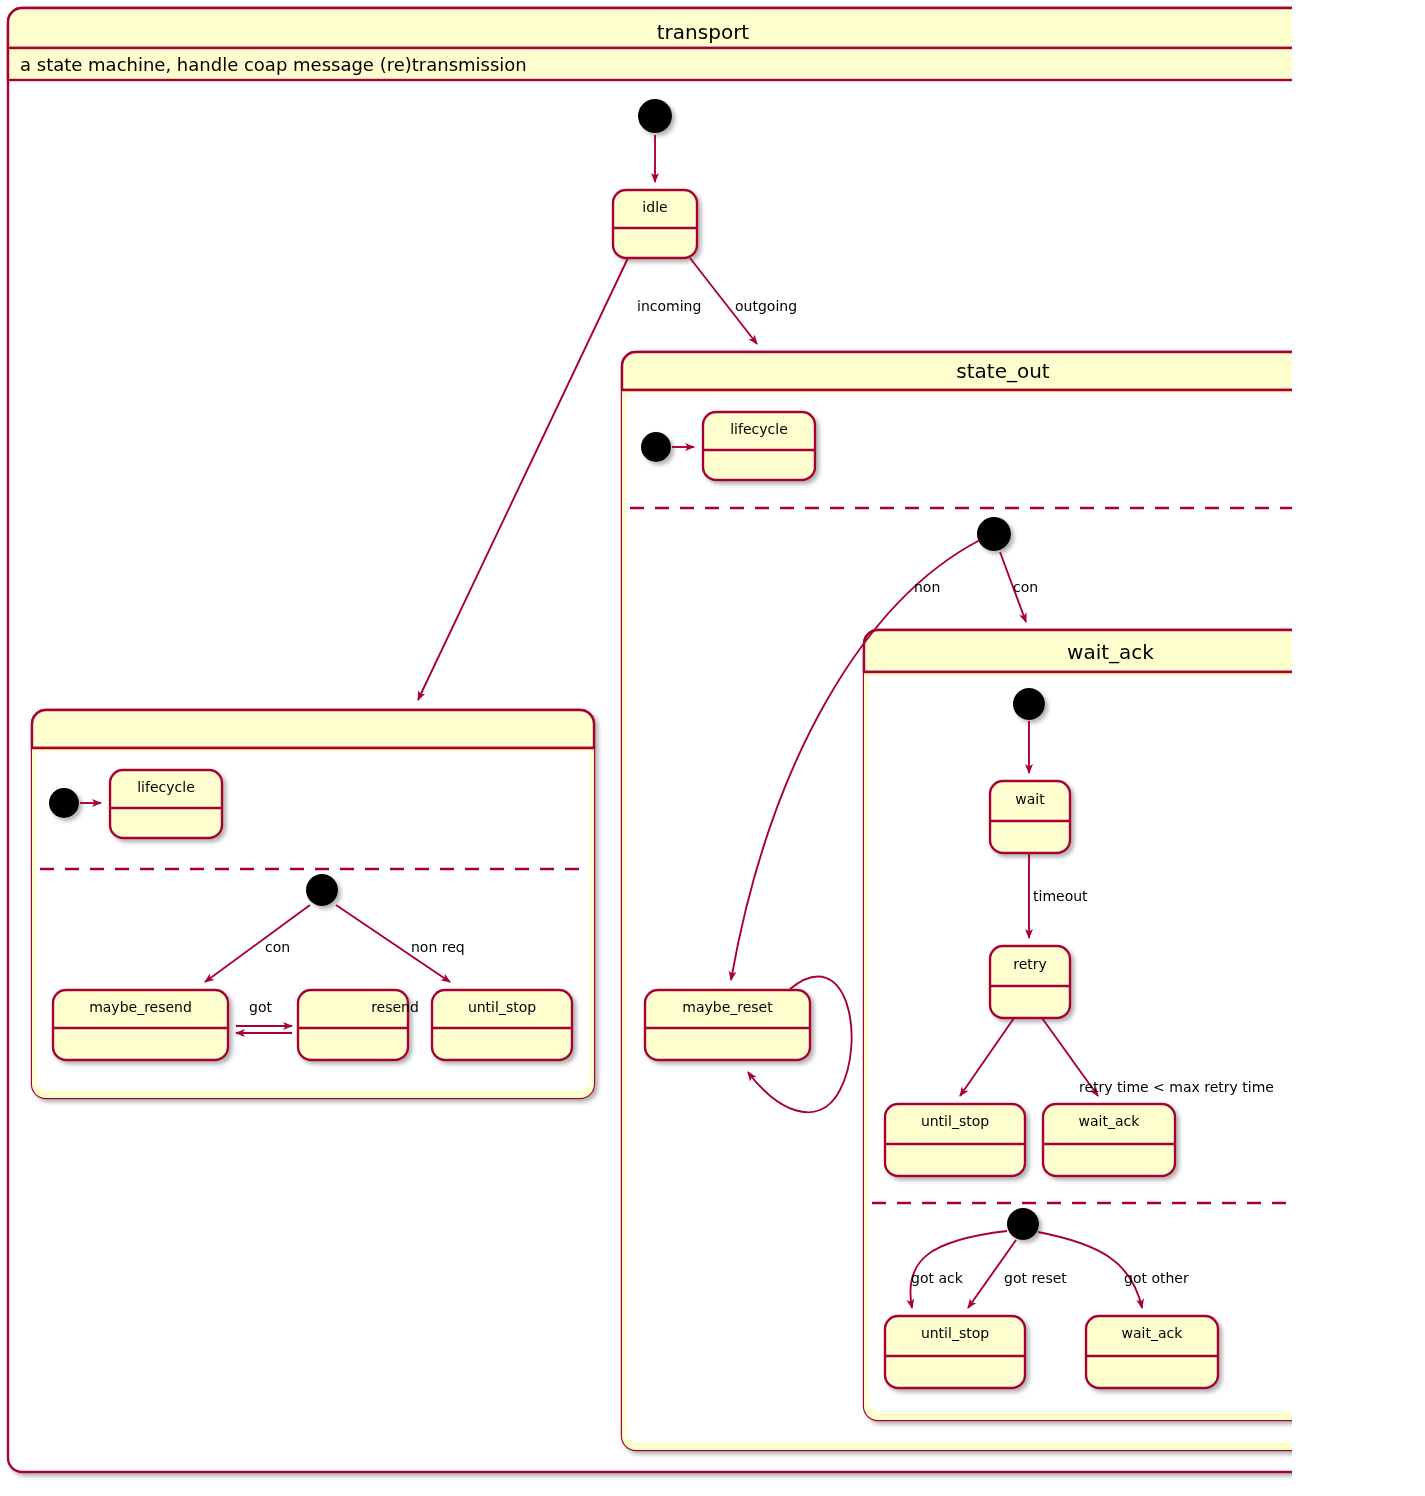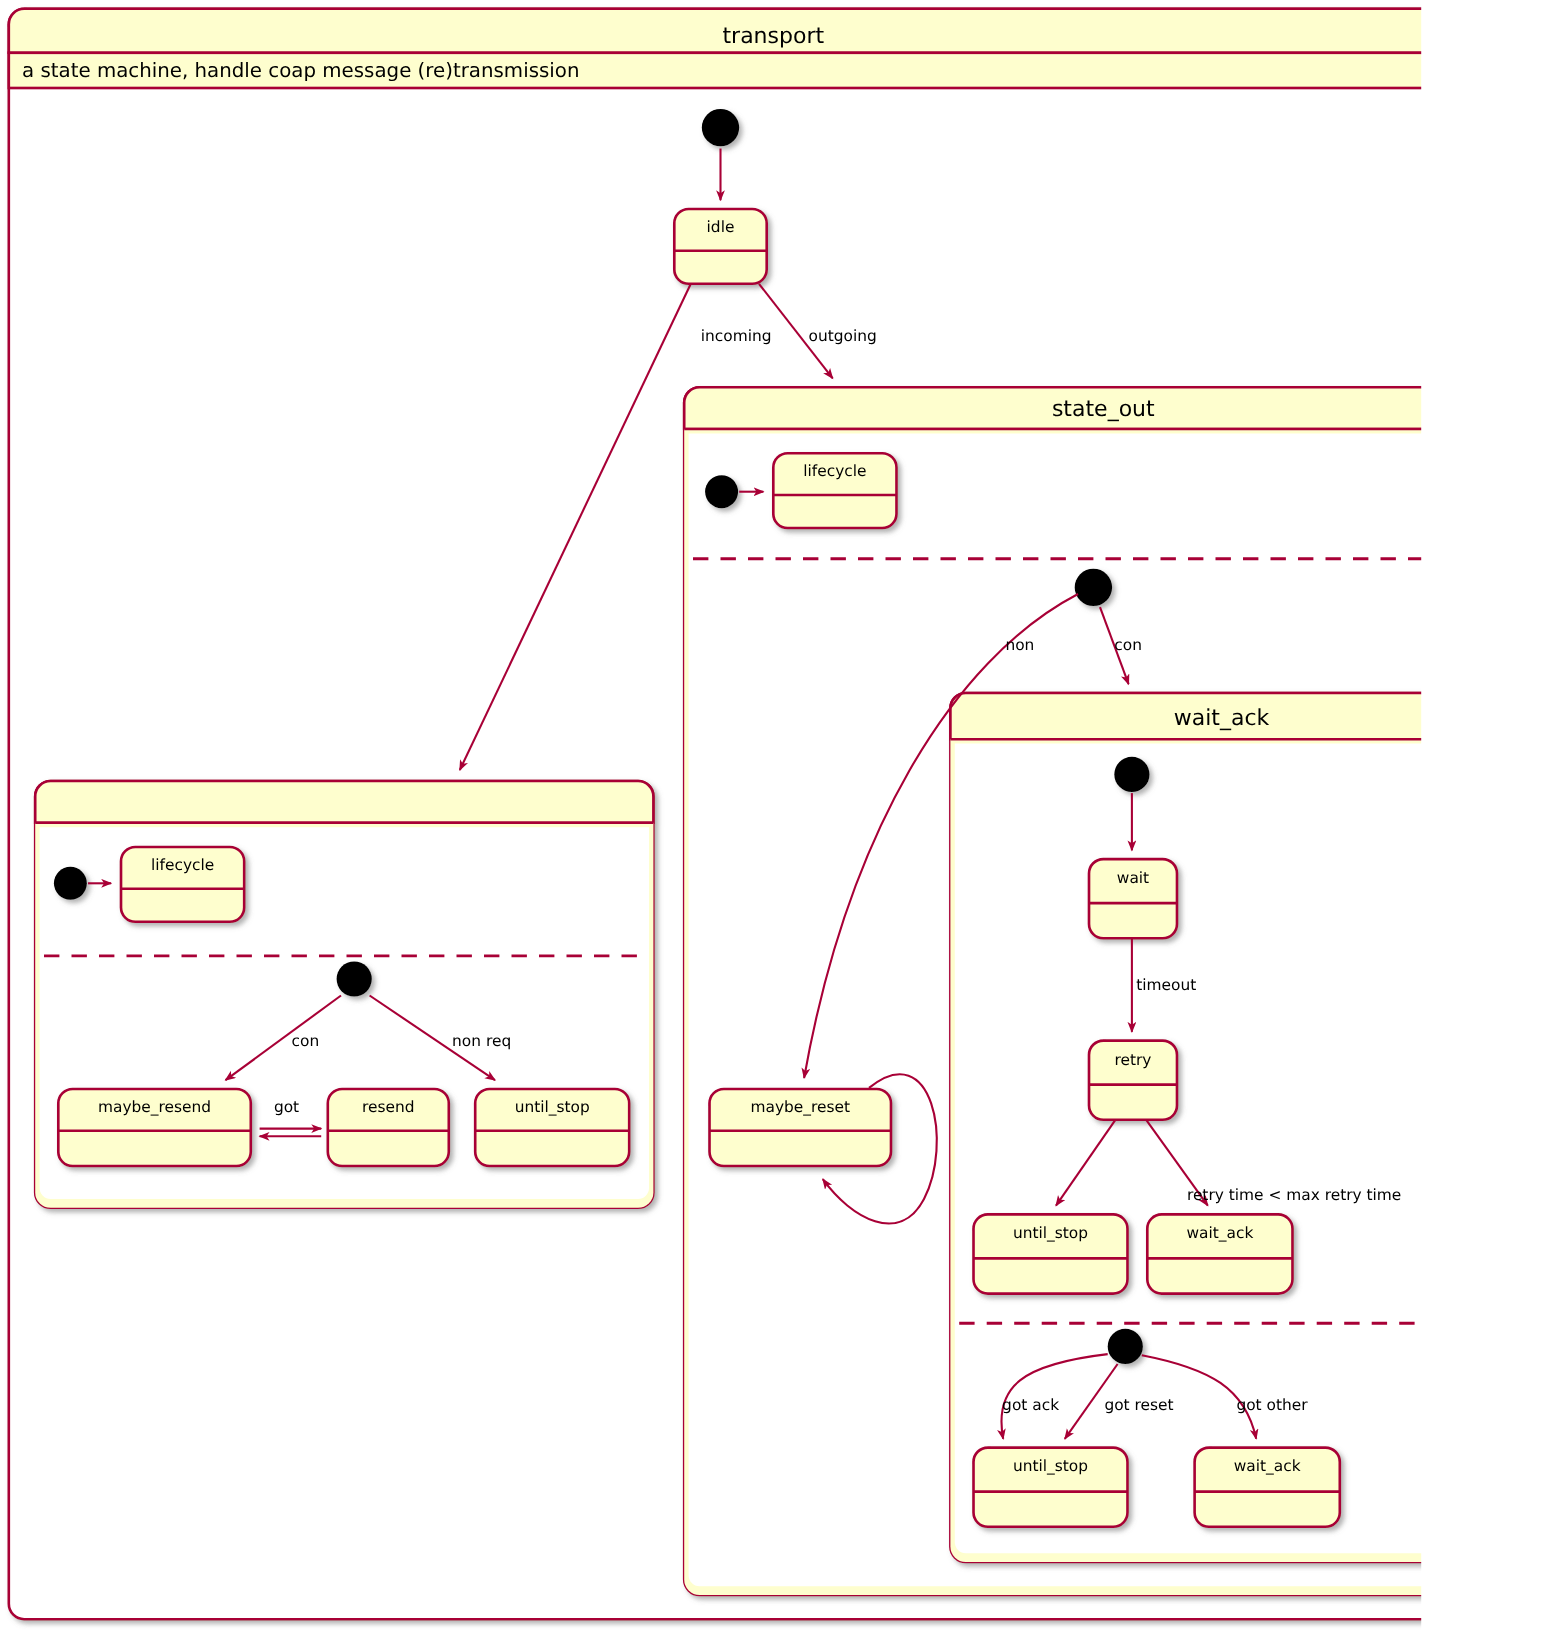--- a/index.html
+++ b/index.html
@@ -236,21 +236,21 @@
   <div class="lbl" style="left:620px; top:299px;margin-left:17px;">incoming</div>
   <div class="lbl" style="left:735px; top:299px;">outgoing</div>
 
   <div class="lbl" style="left:110px; top:780px; width:112px; text-align:center;">lifecycle</div>
 
   <div class="lbl" style="left:265px; top:940px;">con</div>
   <div class="lbl" style="left:411px; top:940px;">non req</div>
   <div class="lbl" style="left:249px; top:1000px;">got</div>
 
   <div class="lbl" style="left:53px; top:1000px; width:175px; text-align:center;">maybe_resend</div>
-  <div class="lbl" style="left:298px; top:1000px; width:110px; text-align:center;">resend</div>
+  <div class="lbl" style="left:298px; top:1000px; width:110px; text-align:center;padding-left:42px;">resend</div>
   <div class="lbl" style="left:432px; top:1000px; width:140px; text-align:center;">until_stop</div>
 
   <div class="title-lbl" style="left:622px; top:361px; width:762px;">state_out</div>
   <div class="lbl" style="left:703px; top:422px; width:112px; text-align:center;">lifecycle</div>
 
   <div class="lbl" style="left:914px; top:580px;">non</div>
   <div class="lbl" style="left:1013px; top:580px;">con</div>
 
   <div class="lbl" style="left:645px; top:1000px; width:165px; text-align:center;">maybe_reset</div>
 

